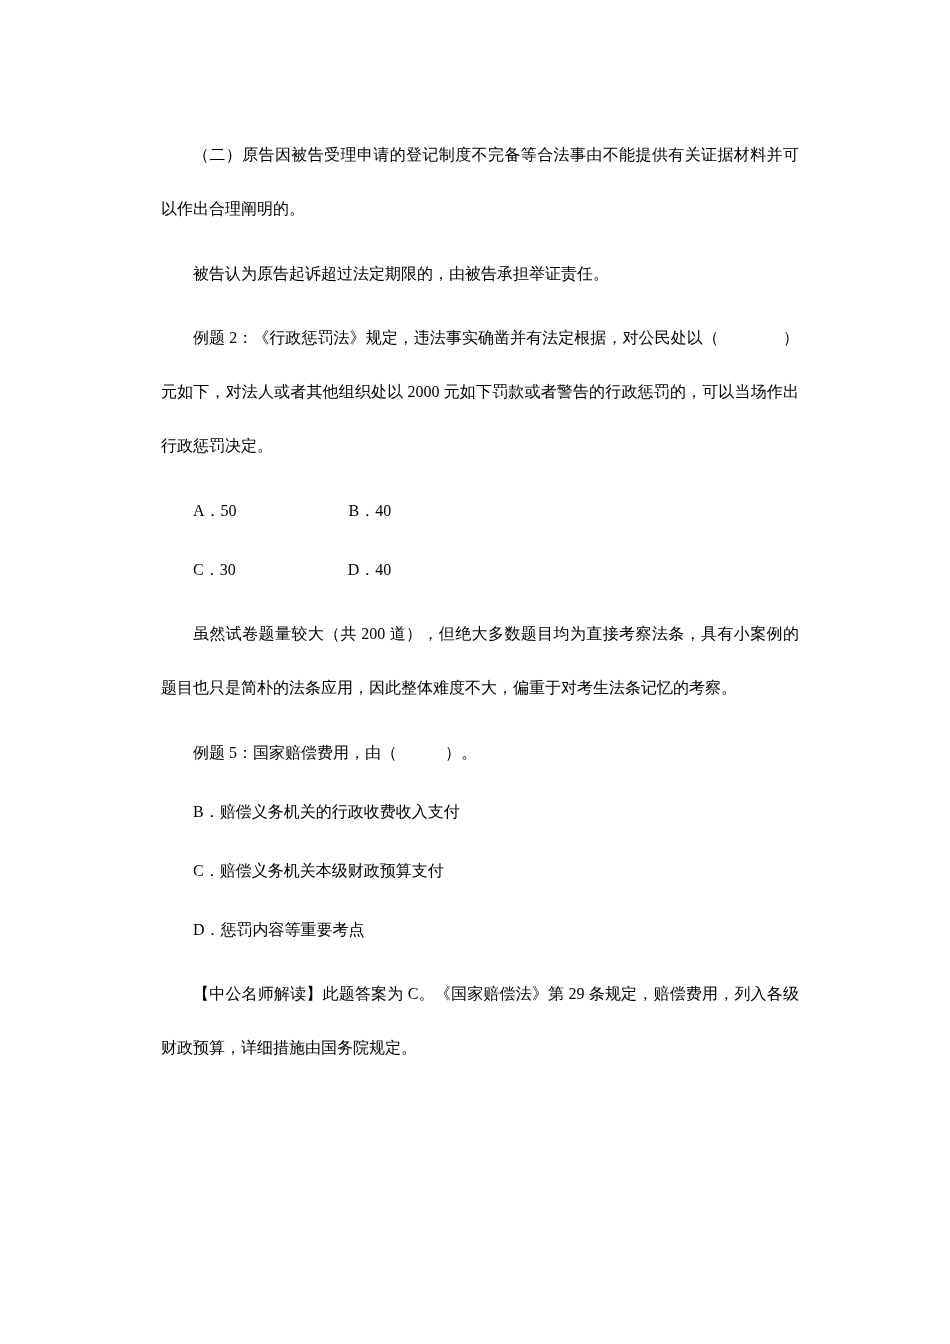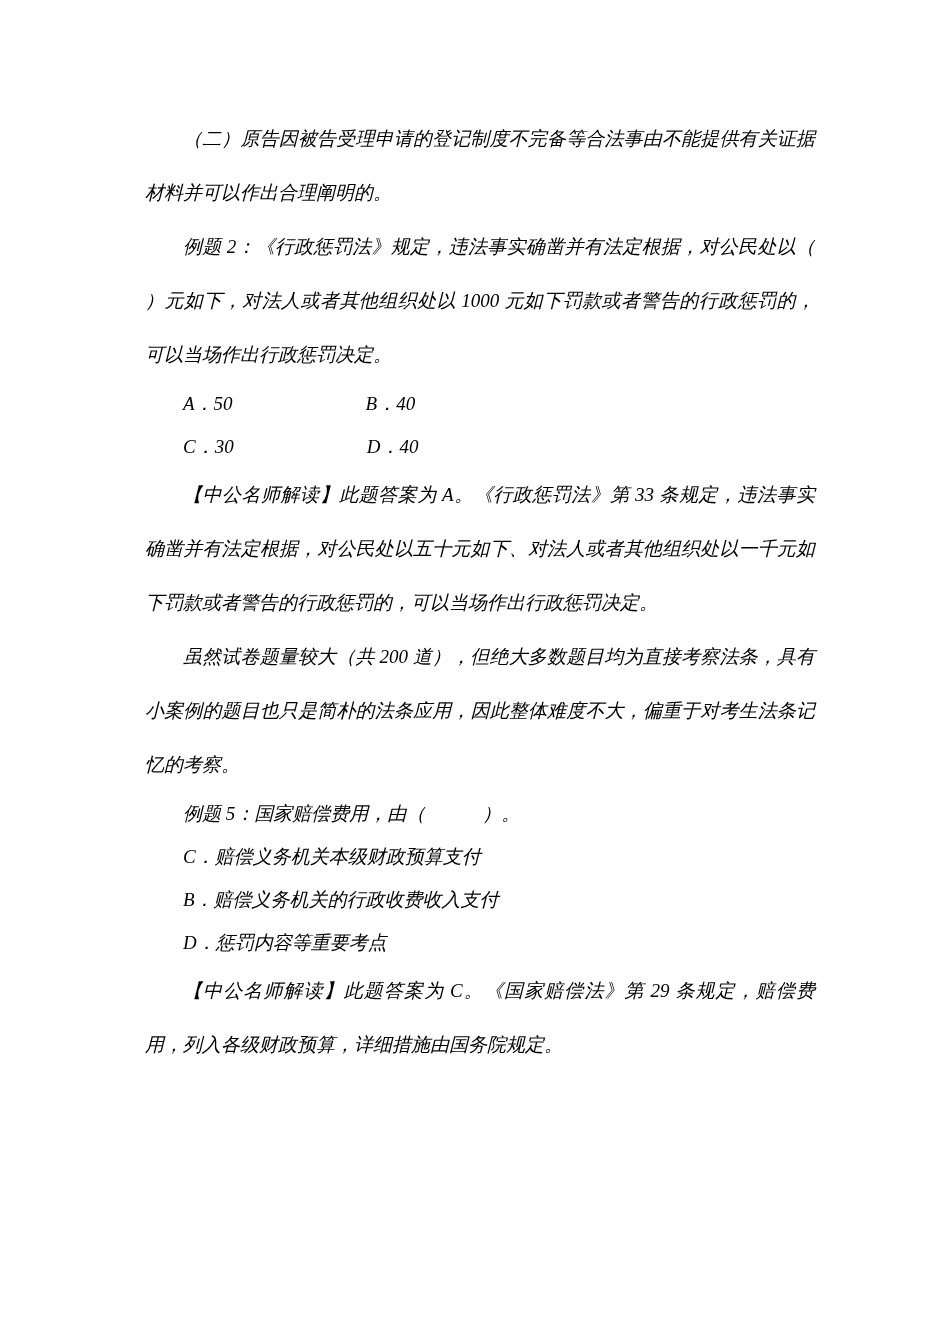--- a/index.html
+++ b/index.html
@@ -14,50 +14,49 @@
     color: #000000;
   }
   .page {
     box-sizing: border-box;
     width: 950px;
     min-height: 1344px;
     padding: 112px 135px 60px 145px;
     background: #ffffff;
   }
   .doc p {
-    margin: 0;
-    font-size: 19px;
+    margin: 16px;
+    font-size: 16px;
     text-indent: 2em;
     text-align: justify;
     word-break: break-all;
-    font-style: italic;
   }
   
   .para {
     line-height: 54px;
   }
   
   .tight {
     line-height: 43px;
   }
   .heading {
     font-weight: bold;
     line-height: 47px;
   }
 </style>
 </head>
 <body>
 
 <div class="page">
   <div class="doc">
     <p class="para">（二）原告因被告受理申请的登记制度不完备等合法事由不能提供有关证据材料并可以作出合理阐明的。</p>
-    <p class="para">例题 2：《行政惩罚法》规定，违法事实确凿并有法定根据，对公民处以（　　　　）元如下，对法人或者其他组织处以 1000 元如下罚款或者警告的行政惩罚的，可以当场作出行政惩罚决定。</p>
+    <p class="tight">被告认为原告起诉超过法定期限的，由被告承担举证责任。</p>
+    <p class="para">例题 2：《行政惩罚法》规定，违法事实确凿并有法定根据，对公民处以（　　　　）元如下，对法人或者其他组织处以 2000 元如下罚款或者警告的行政惩罚的，可以当场作出行政惩罚决定。</p>
     <p class="tight">A．50　　　　　　　B．40</p>
     <p class="tight">C．30　　　　　　　D．40</p>
-    <p class="para">【中公名师解读】此题答案为 A。《行政惩罚法》第 33 条规定，违法事实确凿并有法定根据，对公民处以五十元如下、对法人或者其他组织处以一千元如下罚款或者警告的行政惩罚的，可以当场作出行政惩罚决定。</p>
     <p class="para">虽然试卷题量较大（共 200 道），但绝大多数题目均为直接考察法条，具有小案例的题目也只是简朴的法条应用，因此整体难度不大，偏重于对考生法条记忆的考察。</p>
     <p class="tight">例题 5：国家赔偿费用，由（　　　）。</p>
+    <p class="tight">B．赔偿义务机关的行政收费收入支付</p>
     <p class="tight">C．赔偿义务机关本级财政预算支付</p>
-    <p class="tight">B．赔偿义务机关的行政收费收入支付</p>
     <p class="tight">D．惩罚内容等重要考点</p>
     <p class="para">【中公名师解读】此题答案为 C。《国家赔偿法》第 29 条规定，赔偿费用，列入各级财政预算，详细措施由国务院规定。</p>
   </div>
 </div>
 
 </body></html>

